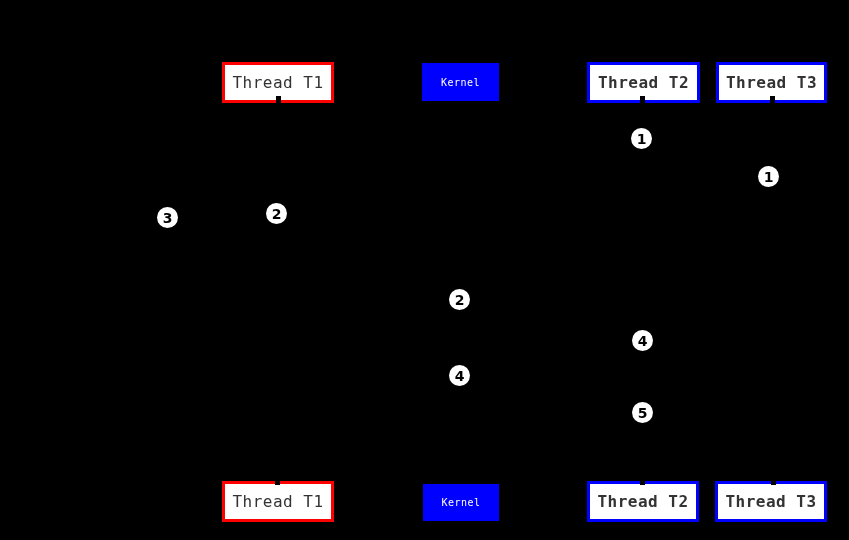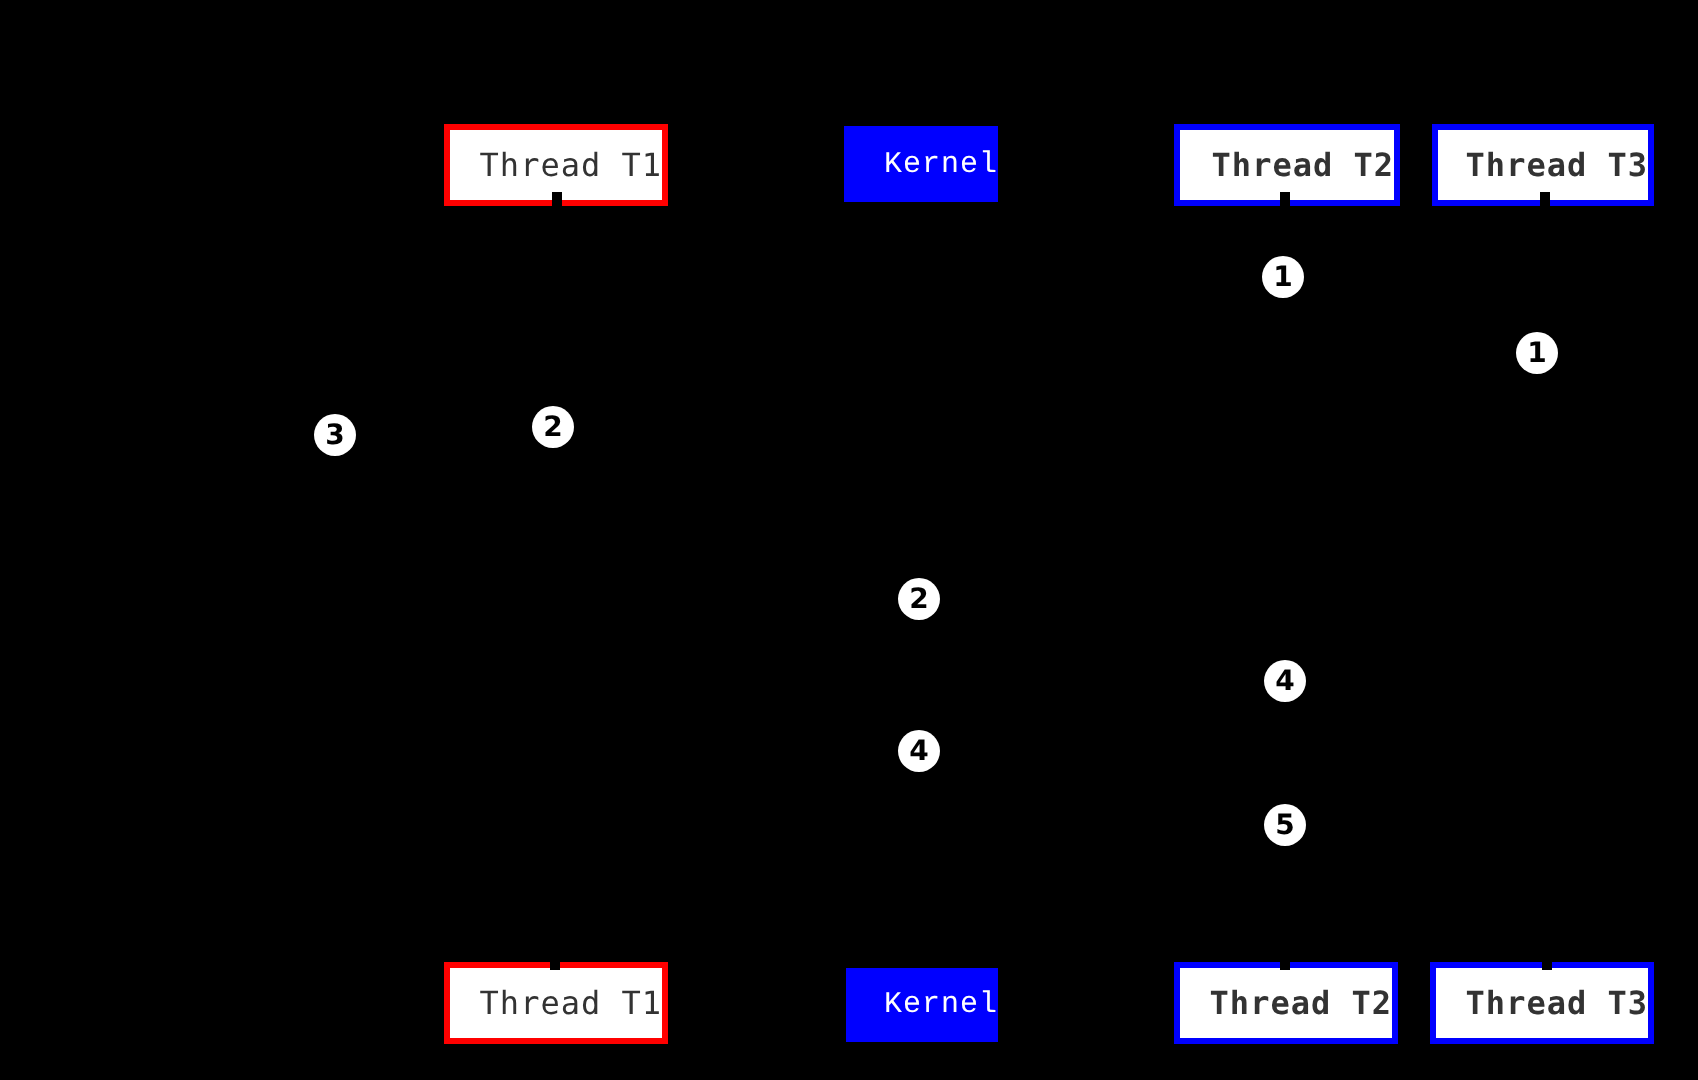--- a/index.html
+++ b/index.html
@@ -9,37 +9,36 @@
     height: 540px;
     background: var(--background, #000000);
     overflow: hidden;
     font-family: "DejaVu Sans Mono", monospace;
   }
   .node {
     position: absolute;
     box-sizing: border-box;
     display: flex;
     align-items: center;
-    justify-content: flex-end;
+    justify-content: center;
     font-size: 16px;
     letter-spacing: 0.5px;
     white-space: nowrap;
   }
   .node.thread {
     background: var(--thread-bg, #ffffff);
     color: var(--thread-text, #333333);
     border: 3px solid;
   }
   .node.red  { border-color: var(--t1-border, #ff0000); }
   .node.blue { border-color: var(--t2-t3-border, #0000ff); font-weight: bold; }
   .node.kernel {
     background: var(--kernel-bg, #0000ff);
     color: var(--kernel-text, #ffffff);
-    font-size: 15px;
-    font-family: Liberation Mono, monospace;
+    font-size: 10px;
   }
   
   .t1-top     { left: 222px; top: 62px;  width: 112px; height: 41px; }
   .kernel-top { left: 422px; top: 63px;  width: 77px;  height: 38px; }
   .t2-top     { left: 587px; top: 62px;  width: 113px; height: 41px; }
   .t3-top     { left: 716px; top: 62px;  width: 111px; height: 41px; }
   .t1-bot     { left: 222px; top: 481px; width: 112px; height: 41px; }
   .kernel-bot { left: 423px; top: 484px; width: 76px;  height: 37px; }
   .t2-bot     { left: 587px; top: 481px; width: 112px; height: 41px; }
   .t3-bot     { left: 715px; top: 481px; width: 112px; height: 41px; }

